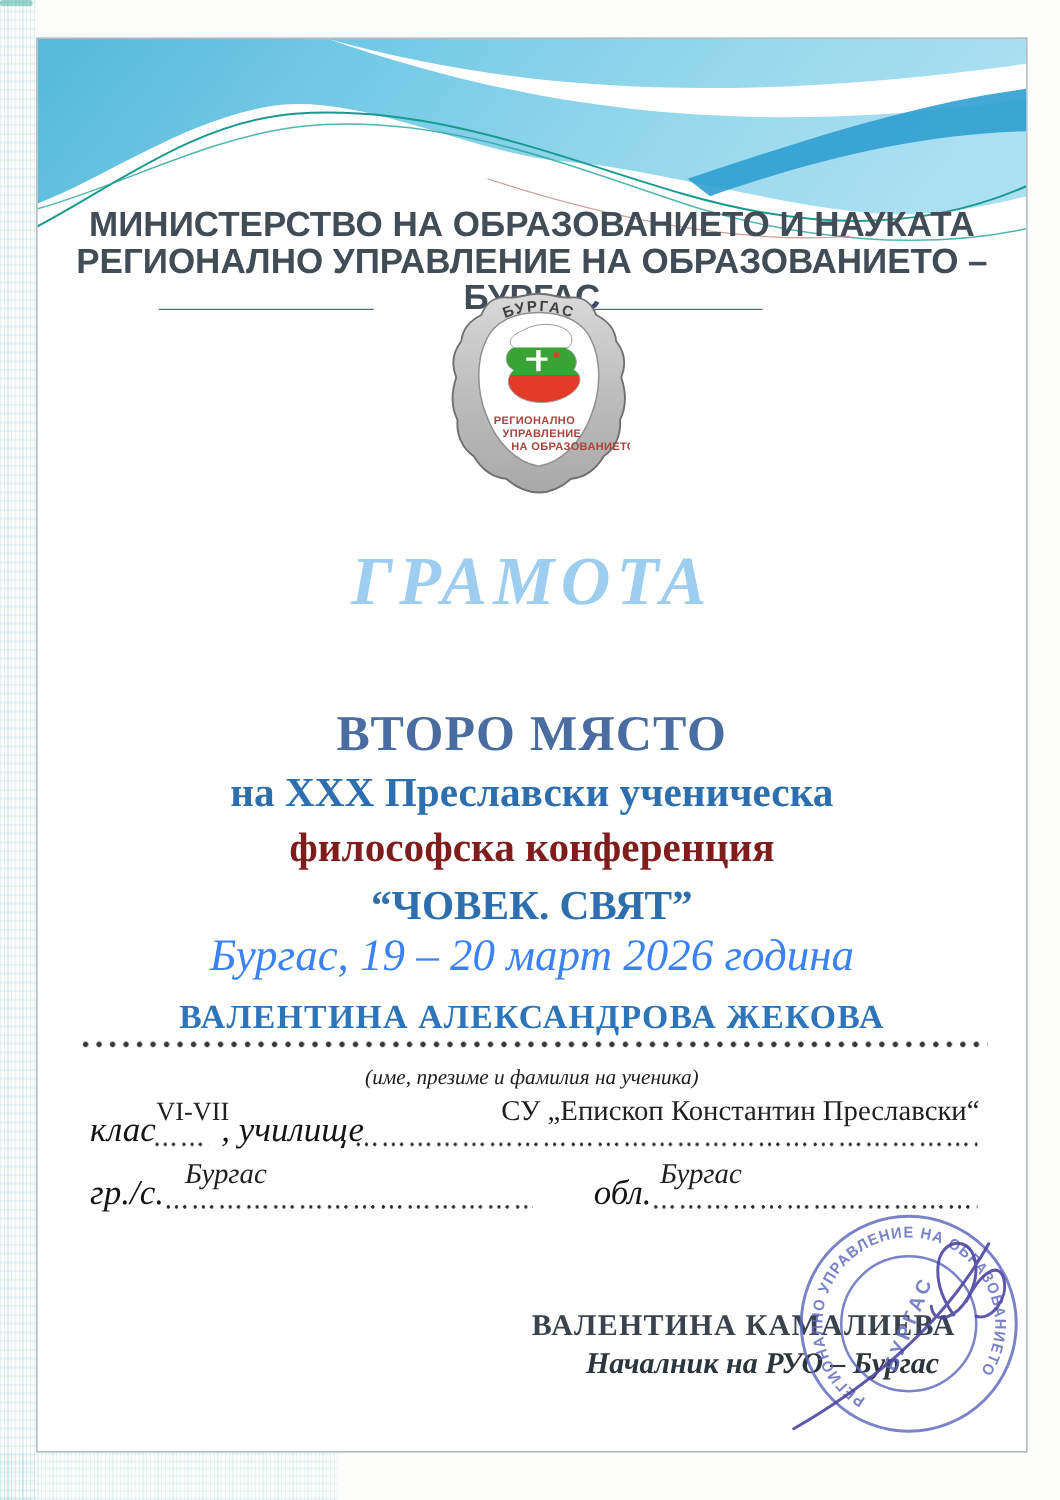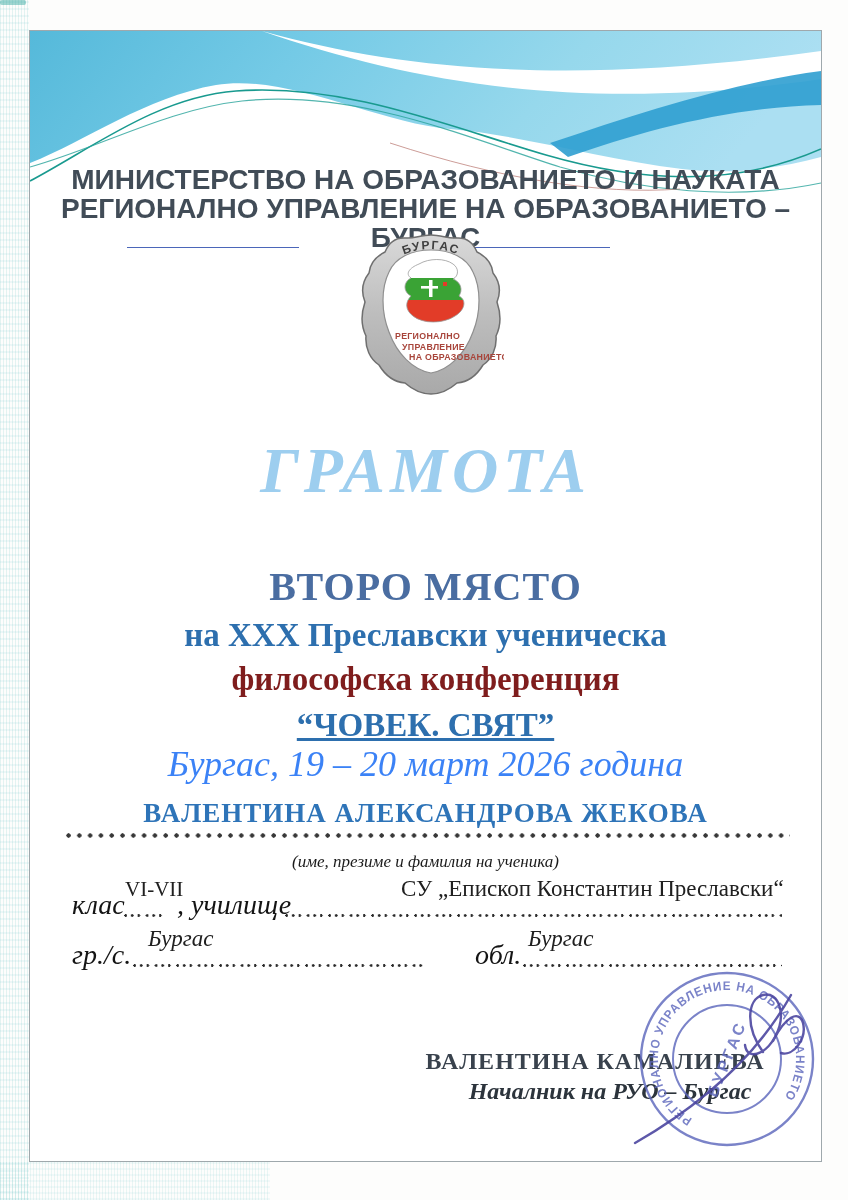--- a/index.html
+++ b/index.html
@@ -17,21 +17,21 @@
   .corner-dash{position:absolute;left:0;top:0;width:26px;height:5px;border-radius:2px;
     background:rgba(45,165,155,.45);}
   .page{position:absolute;left:29px;top:30px;width:791px;height:1130px;background:#fff;
         border:1px solid #9fa8ac;}
   .wave{position:absolute;left:0;top:0;}
   .abs{position:absolute;}
   .ctr{left:0;right:0;text-align:center;}
   .org{font-family:"Liberation Sans",sans-serif;font-weight:bold;font-size:28px;
        line-height:29px;color:#414c57;letter-spacing:0px;}
   .rule{position:absolute;height:0;border-top:1.6px solid #4b66b9;}
-  .title{font-size:64px;line-height:1.3;font-weight:bold;font-style:italic;
+  .title{font-size:55px;line-height:1.3;font-weight:bold;font-style:italic;
          letter-spacing:5px;}
   .award{font-size:40px;line-height:1.2;font-weight:bold;letter-spacing:1px;}
   .event{font-size:33px;line-height:1.2;font-weight:bold;}
   .date{font-size:36px;line-height:1.2;font-style:italic;}
   .recipient{font-size:27px;line-height:1.2;font-weight:bold;letter-spacing:1px;}
   .caption{font-size:17px;font-style:italic;color:#1b1b1b;}
   .flabel{font-size:28px;font-style:italic;color:#141414;line-height:1;white-space:nowrap;margin-left:8px;}
   .fval{font-size:23px;color:#202020;line-height:1;white-space:nowrap;}
   .fval.it{font-style:italic;}
   .dgroup{position:absolute;height:9px;background-repeat:repeat-x;background-size:21.5px 9px;
@@ -123,21 +123,21 @@
         <text x="50" y="128">НА ОБРАЗОВАНИЕТО</text>
       </g>
     </svg>
 
     <div class="abs ctr title" style="top:398px;color:#9dceef;">ГРАМОТА</div>
 
     <div class="abs ctr award" style="top:532px;color:#4a6da1;">ВТОРО МЯСТО</div>
 
     <div class="abs ctr event" style="top:585px;color:#2d6fae;">на XXX Преславски ученическа</div>
     <div class="abs ctr event" style="top:629px;color:#7f1d1d;">философска конференция</div>
-    <div class="abs ctr event" style="top:675px;color:#2d6fae;text-decoration:underline;">“ЧОВЕК. СВЯТ”</div>
+    <div class="abs ctr event" style="top:675px;color:#2d6fae;">“ЧОВЕК. СВЯТ”</div>
     <div class="abs ctr date" style="top:712px;color:#3b82f6;">Бургас, 19 – 20 март 2026 година</div>
 
     <div class="abs ctr recipient" style="top:766px;color:#2e74b8;">ВАЛЕНТИНА АЛЕКСАНДРОВА ЖЕКОВА</div>
     <div class="dheavy" style="left:34px;top:800px;width:726px;"></div>
     <div class="abs ctr caption" style="top:821px;">(име, презиме и фамилия на ученика)</div>
 
     <div class="abs flabel" style="left:34px;top:860px;">клас</div>
     <div class="dgroup" style="left:93px;top:880px;width:44px;"></div>
     <div class="abs fval" style="left:95px;top:848px;font-size:21px;">VI-VII</div>
     <div class="abs flabel" style="left:139px;top:860px;">, училище</div>

